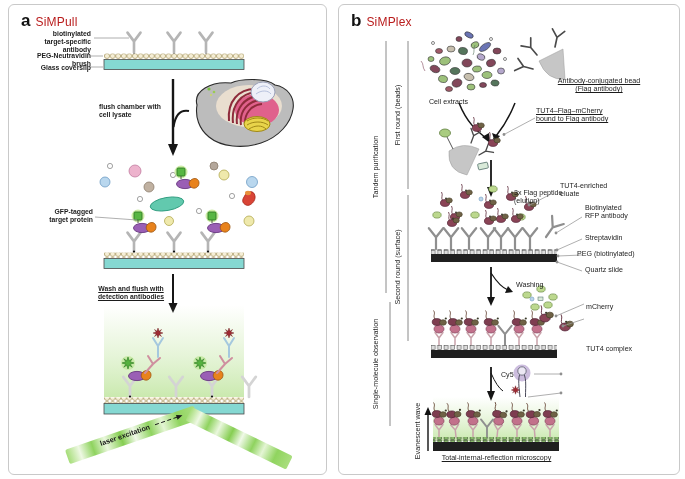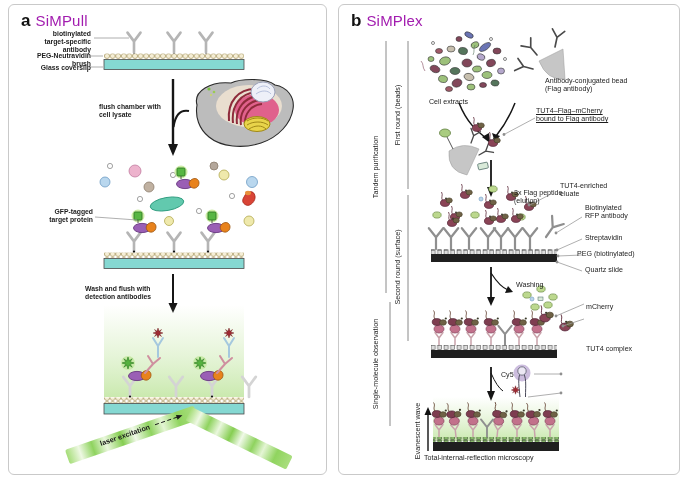--- a/index.html
+++ b/index.html
@@ -4,25 +4,25 @@
 <style>
   html,body{margin:0;padding:0;background:#fff;}
   #fig{position:relative;width:685px;height:479px;background:#fff;overflow:hidden;
        font-family:"Liberation Sans","DejaVu Sans",sans-serif;}
   .panel{position:absolute;top:4px;height:469px;background:#fff;border:1px solid #c9c9c9;border-radius:6px;}
   #panel-a{left:8px;width:317px;}
   #panel-b{left:338px;width:340px;}
   .panel svg{position:absolute;left:0;top:0;}
   .ptitle{position:absolute;left:12px;top:6px;display:flex;align-items:baseline;gap:5px;z-index:5;}
   .ptag{font-size:17px;font-weight:bold;color:#111;}
-  .pname{font-size:15px;font-weight:400;color:#a21caf;letter-spacing:.2px;text-align:right;}
+  .pname{font-size:12px;font-weight:400;color:#b91c1c;letter-spacing:.2px;text-align:right;}
   .lbl{position:absolute;color:#1c1c1c;line-height:1.18;white-space:pre-line;z-index:4;}
   .a-lbl{font-size:6.8px;font-weight:bold;}
   .b-lbl{font-size:7.1px;font-weight:400;}
-  .r{text-align:right;} .c{text-align:left;}
+  .r{text-align:right;} .c{text-align:center;text-decoration:underline;}
   .svgtext{font-family:"Liberation Sans","DejaVu Sans",sans-serif;}
 </style>
 </head>
 <body>
 
 <div id="fig">
 
   <svg width="0" height="0" style="position:absolute">
     <defs>
       <pattern id="beads" patternUnits="userSpaceOnUse" width="5.6" height="6">

